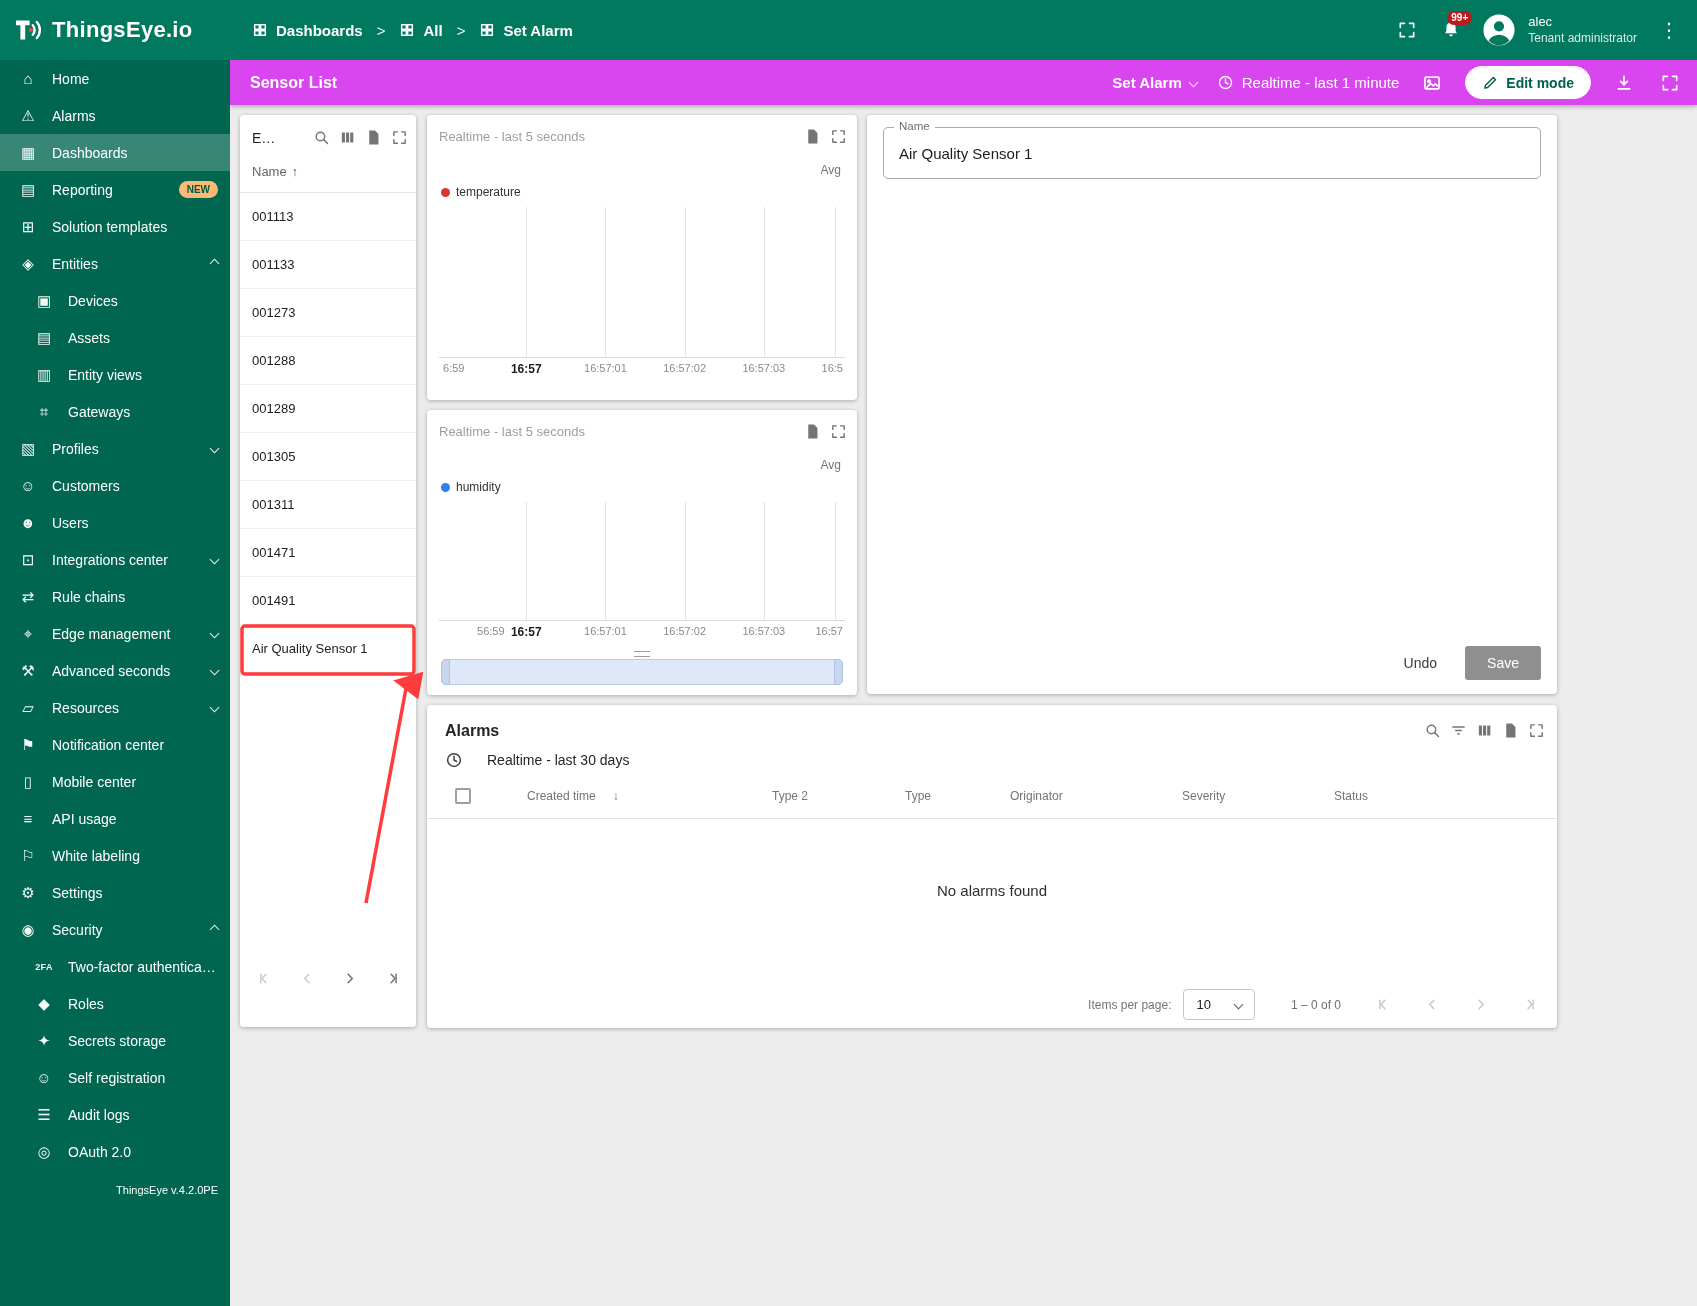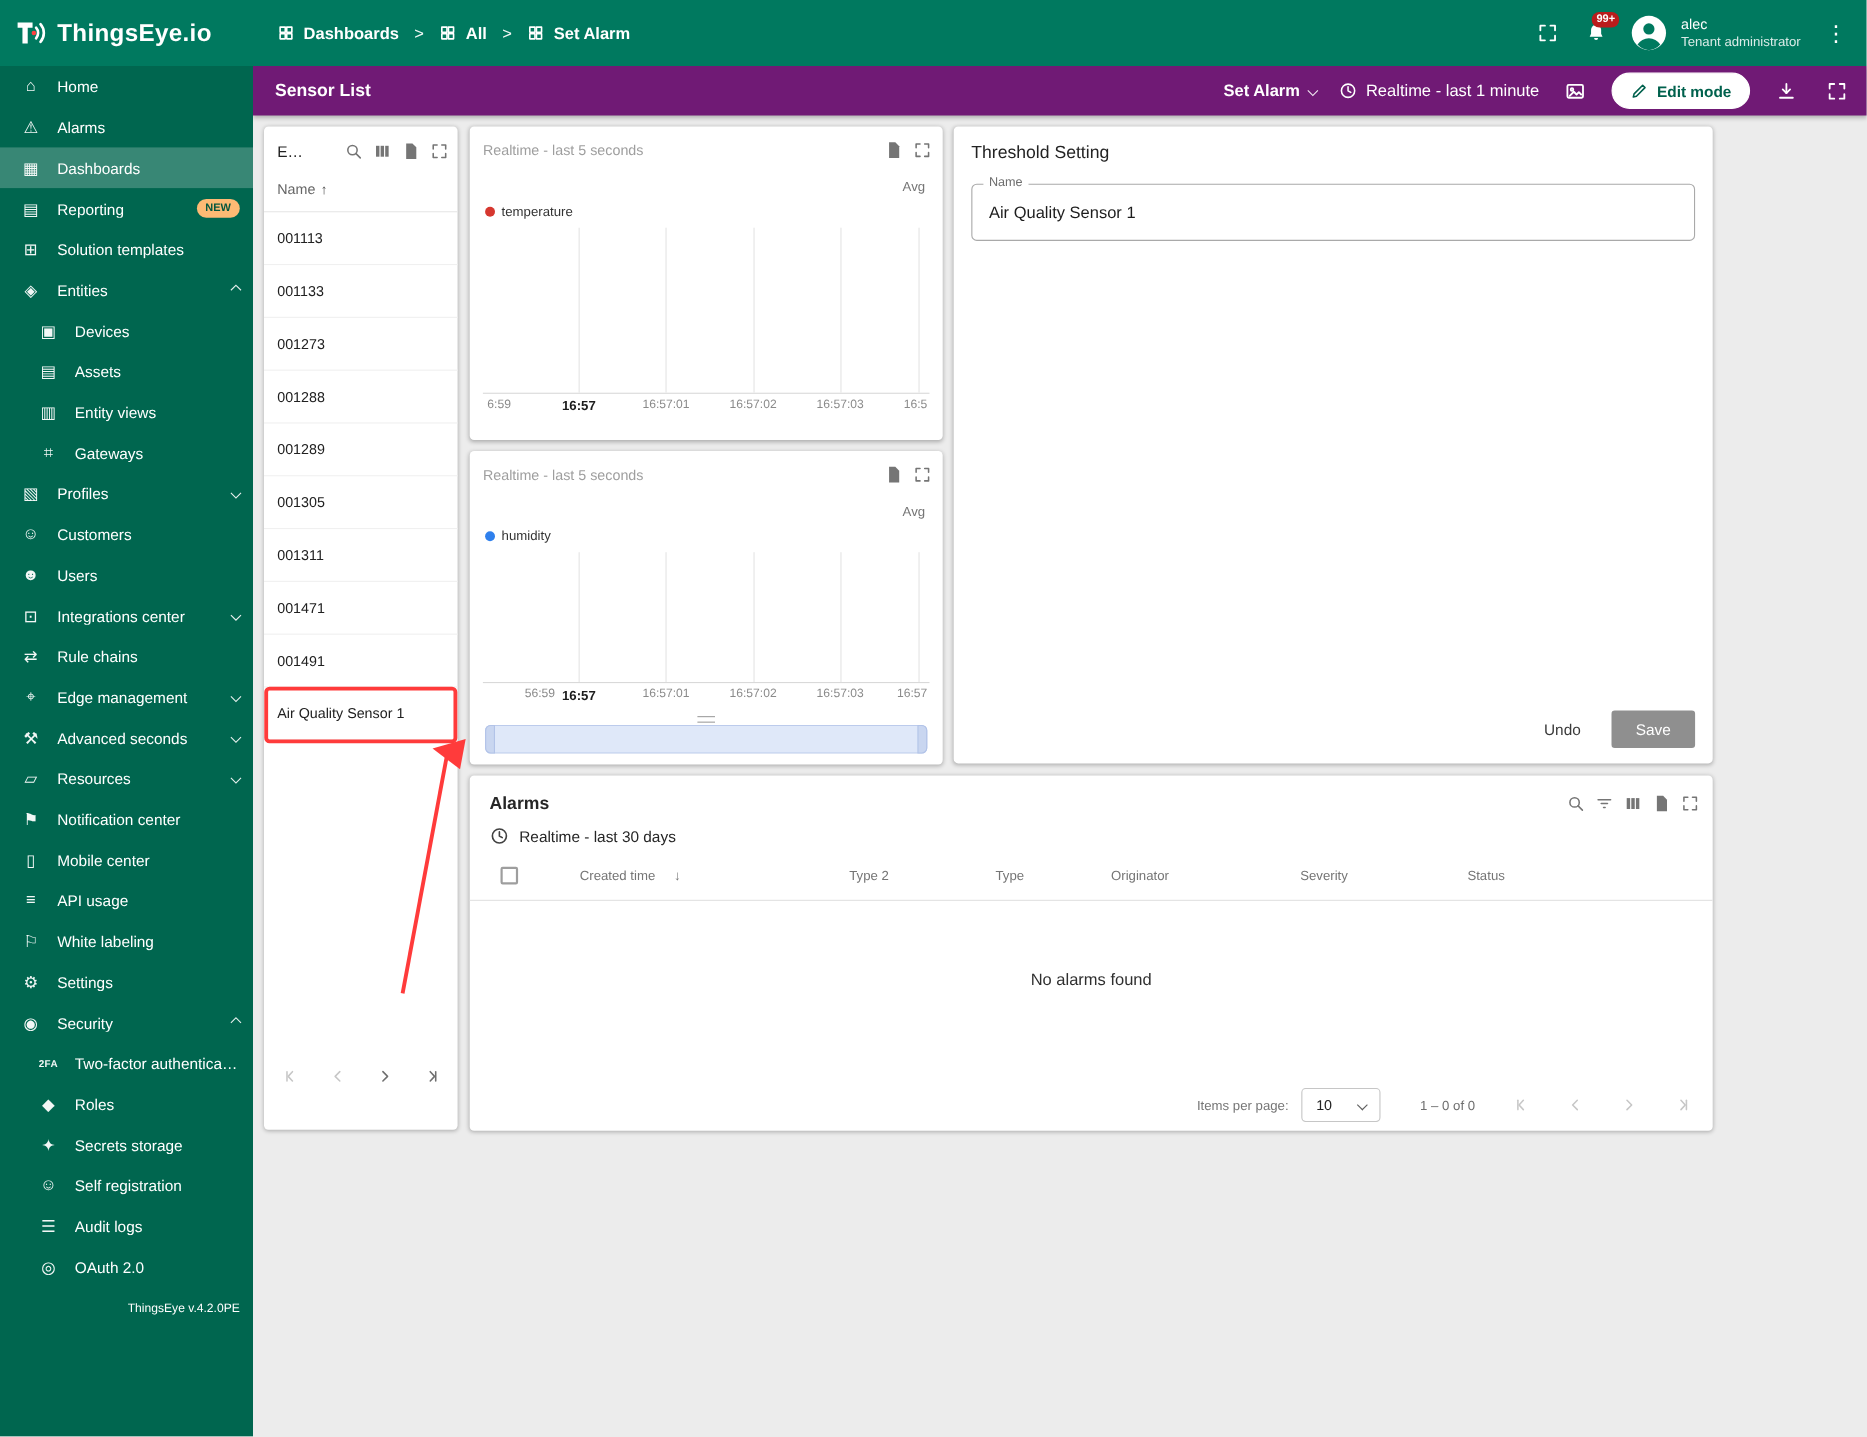--- a/index.html
+++ b/index.html
@@ -37,21 +37,21 @@
   .sb-item{display:flex;align-items:center;height:37px;padding:0 12px 0 18px;font-size:14px;cursor:pointer;flex:0 0 auto}
   .sb-item.active{background:rgba(255,255,255,.22)}
   .sb-item.child{padding-left:34px}
   .sb-icon{width:20px;margin-right:14px;font-size:15px;text-align:center;opacity:.95;flex:0 0 auto}
   .sb-icon.txt{font-size:9px;font-weight:700;letter-spacing:.4px}
   .sb-label{flex:1;white-space:nowrap;overflow:hidden;text-overflow:ellipsis}
   .sb-badge{background:#fdba74;color:#06573f;font-size:10px;font-weight:700;padding:3px 8px;border-radius:10px;margin-left:6px;flex:0 0 auto}
   .sb-version{padding:14px 12px 0 0;font-size:11px;text-align:right;color:#fff}
 
   
-  .toolbar{position:absolute;top:60px;left:230px;width:1467px;height:45px;background:#701a75;display:flex;align-items:center;color:#fff;padding:0 14px 0 20px;z-index:20;box-shadow:0 2px 4px rgba(0,0,0,.25)}
+  .toolbar{position:absolute;top:60px;left:230px;width:1467px;height:45px;background:#d946ef;display:flex;align-items:center;color:#fff;padding:0 14px 0 20px;z-index:20;box-shadow:0 2px 4px rgba(0,0,0,.25)}
   .toolbar-title{font-size:16px;font-weight:700}
   .toolbar-right{margin-left:auto;display:flex;align-items:center;gap:20px}
   .tb-state{display:flex;align-items:center;font-size:15px;font-weight:600;cursor:pointer}
   .tb-tw{display:flex;align-items:center;gap:8px;font-size:15px;cursor:pointer}
   .edit-btn{display:flex;align-items:center;gap:7px;background:#fff;color:#00614d;font-size:14px;font-weight:600;border-radius:17px;height:33px;padding:0 16px;cursor:pointer;border:1px solid #fff}
 
   
   .content{position:absolute;top:105px;left:230px;width:1467px;height:1201px;background:#ececec}
   .card{position:absolute;background:#fff;border-radius:4px;box-shadow:0 1px 4px rgba(0,0,0,.28)}
 
@@ -99,21 +99,21 @@
   .mat-label{position:absolute;top:-8px;left:10px;background:#fff;padding:0 5px;font-size:11.5px;color:#6e6e6e}
   .mat-placeholder{color:#8c8c8c}
   .th-actions{position:absolute;right:16px;bottom:14px;display:flex;align-items:center;gap:16px}
   .btn-text{color:#3a3a3a;font-size:14px;padding:9px 12px;cursor:pointer;border-radius:3px}
   .btn-save{background:#8f8f8f;color:#fff;font-size:14px;padding:9px 22px;border-radius:3px;cursor:pointer}
 
   
   .alarms-card{left:197px;top:600px;width:1130px;height:323px}
   .al-header{display:flex;align-items:center;padding:13px 8px 0 18px;height:38px}
   .al-title{font-size:16px;font-weight:700;color:#262626;flex:1}
-  .al-tw{display:flex;align-items:center;gap:9px;padding:8px 18px 4px;font-size:14px;color:#262626;cursor:pointer}
+  .al-tw{display:flex;align-items:center;gap:24px;padding:8px 18px 4px;font-size:14px;color:#262626;cursor:pointer}
   svg.ic.dk{stroke:#424242;width:18px;height:18px}
   .al-table-head{display:grid;grid-template-columns:90px 245px 133px 105px 172px 152px 1fr;align-items:center;height:46px;border-bottom:1px solid #e2e2e2;color:#757575;font-size:12px;padding:0 10px}
   .al-col{display:flex;align-items:center;gap:17px}
   .checkbox{width:16px;height:16px;border:2px solid #9e9e9e;border-radius:2px;margin-left:18px;cursor:pointer}
   .al-empty{height:142px;display:flex;align-items:center;justify-content:center;font-size:15px;color:#2f2f2f}
   .al-footer{position:absolute;right:10px;bottom:8px;display:flex;align-items:center;color:#757575;font-size:12px;gap:12px}
   .pp-select{display:flex;align-items:center;gap:16px;border:1px solid #c6c6c6;border-radius:4px;padding:7px 12px;font-size:13px;color:#222;cursor:pointer}
   .range-text{margin:0 18px 0 24px;color:#6f6f6f}
   .pg-group{display:flex;gap:22px;margin-right:6px}
 
@@ -523,21 +523,20 @@
         <span class="x-tick last" style="left: 99.5%;">16:57</span>
       </div>
     <div class="range-grip"></div>
     <div class="range-bar">
       <div class="range-handle left"></div>
       <div class="range-handle right"></div>
     </div>
   </section>
 
   <section class="card threshold-card">
-    <div class="th-title">Threshold Setting</div>
     <div class="th-fields">
       <div class="mat-field">
         <span class="mat-label">Name</span>
         <span>Air Quality Sensor 1</span>
       </div>
     </div>
     <div class="th-actions">
       <span class="btn-text">Undo</span>
       <span class="btn-save">Save</span>
     </div>

